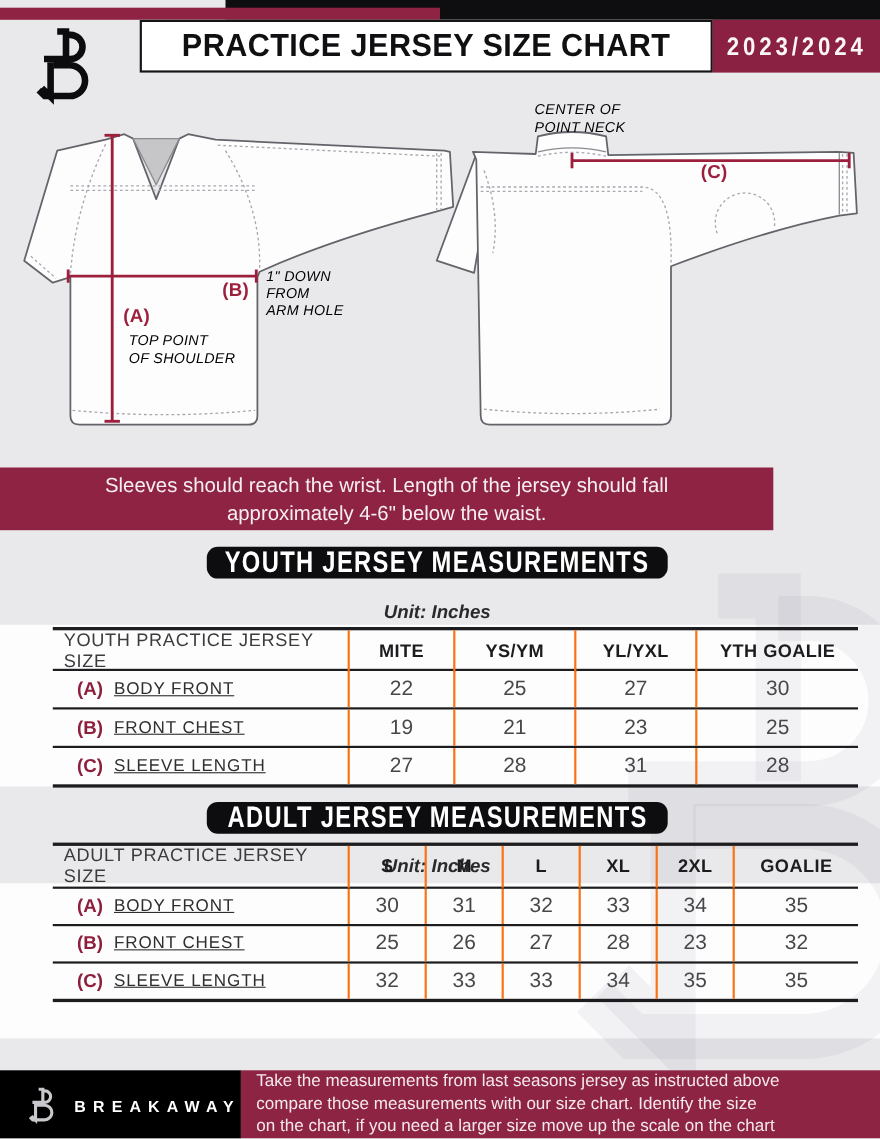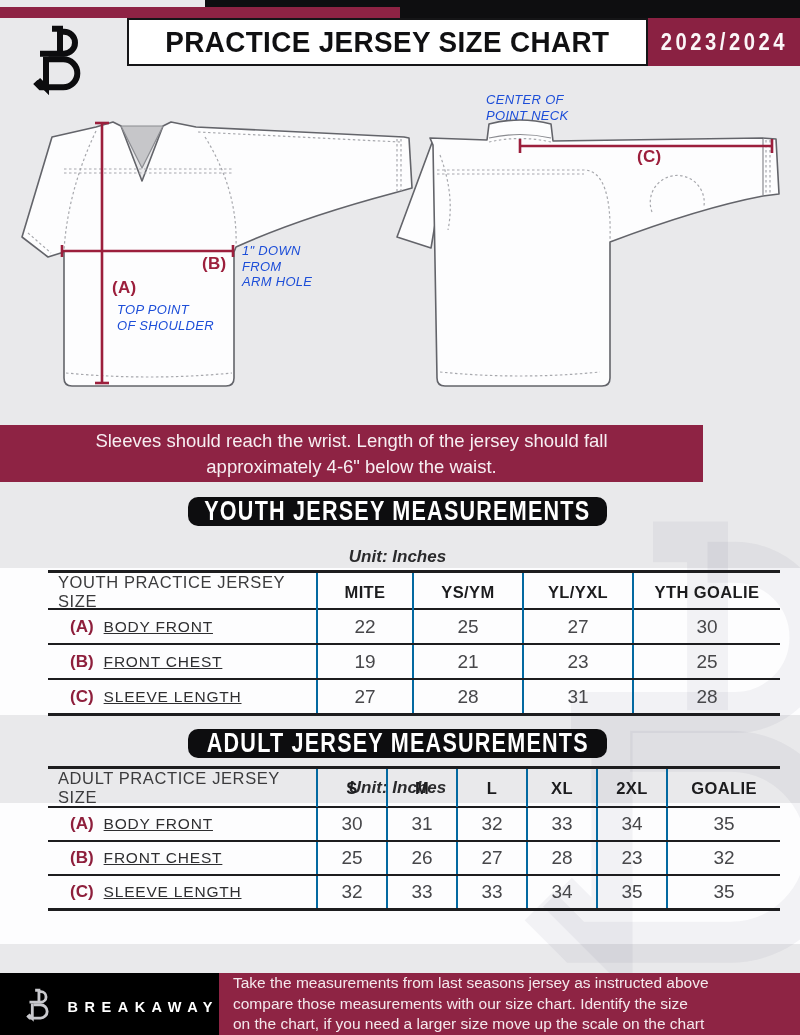--- a/index.html
+++ b/index.html
@@ -28,21 +28,21 @@
   .title-box span { font-size:29px; font-weight:800; color:#101012; letter-spacing:.4px; }
   .year-box { left:648px; top:18px; width:152px; height:48px; background:#8a2142;
               display:flex; align-items:center; justify-content:center; }
   .year-box span { font-size:23px; font-weight:700; color:#fbf6f7; letter-spacing:4px; }
   .cond { display:inline-block; white-space:nowrap; transform:scaleX(.8); }
   .cond96 { display:inline-block; white-space:nowrap; transform:scaleX(.96); }
   .cond88 { display:inline-block; white-space:nowrap; transform:scaleX(.88); }
 
   
   .diagram-svg { left:0; top:80px; width:800px; height:340px; }
-  .anno { color:#1d4ed8; font-style:italic; font-size:13px; font-weight:500;
+  .anno { color:#000000; font-style:italic; font-size:13px; font-weight:500;
           line-height:15.5px; letter-spacing:.3px; }
   .anno-key { color:#9c1f3c; font-weight:800; font-size:17px; font-style:normal; }
   .anno-a-key { left:112px; top:280px; }
   .anno-a-note { left:117px; top:302px; }
   .anno-b-key { left:202px; top:256px; }
   .anno-b-note { left:242px; top:243px; }
   .anno-c-key { left:637px; top:149px; }
   .anno-c-note { left:486px; top:92px; }
 
   
@@ -65,21 +65,21 @@
   .mtable { left:48px; width:732px; border-top:3px solid #1d1d1f; border-bottom:3px solid #1d1d1f; }
   .t-youth { top:570px; }
   .t-adult { top:766px; }
   .trow { display:grid; }
   .t-youth .trow { grid-template-columns:268px 96px 110px 110px 148px; }
   .t-adult .trow { grid-template-columns:268px 70px 70px 70px 70px 70px 114px; }
   .trow + .trow { border-top:2.5px solid #1d1d1f; }
   .t-youth .trow-head { height:35px; } .t-youth .trow-data { height:35px; }
   .t-adult .trow-head { height:37px; } .t-adult .trow-data { height:34px; }
   .tcell { display:flex; align-items:center; justify-content:center; }
-  .tcell + .tcell { border-left:2px solid #0369a1; }
+  .tcell + .tcell { border-left:2px solid #f97316; }
   .tcell-label { justify-content:flex-start; padding-left:10px; }
   .th-size { font-size:16.5px; color:#3b3b3d; letter-spacing:.6px; }
   .th-col { font-size:16.5px; font-weight:700; color:#1c1c1e; letter-spacing:.4px; }
   .row-key { color:#8e1f3c; font-weight:800; font-size:17px; padding-left:12px; }
   .row-label { color:#2f2f31; font-size:15.5px; letter-spacing:.8px; padding-left:10px;text-decoration:underline; }
   .td-val { font-size:19px; color:#47474a; }
 
   
   .footer-black { left:0; top:973px; width:219px; height:67px; background:#000000;
                   display:flex; align-items:center; }

